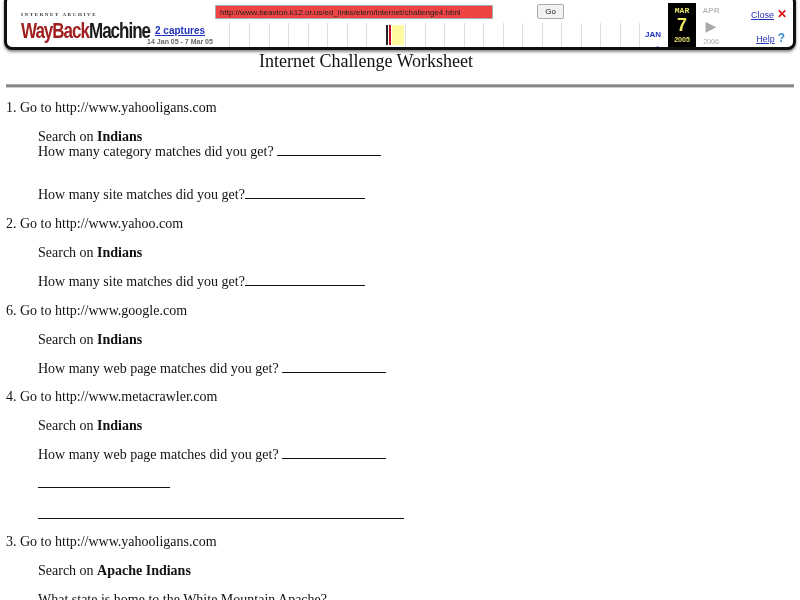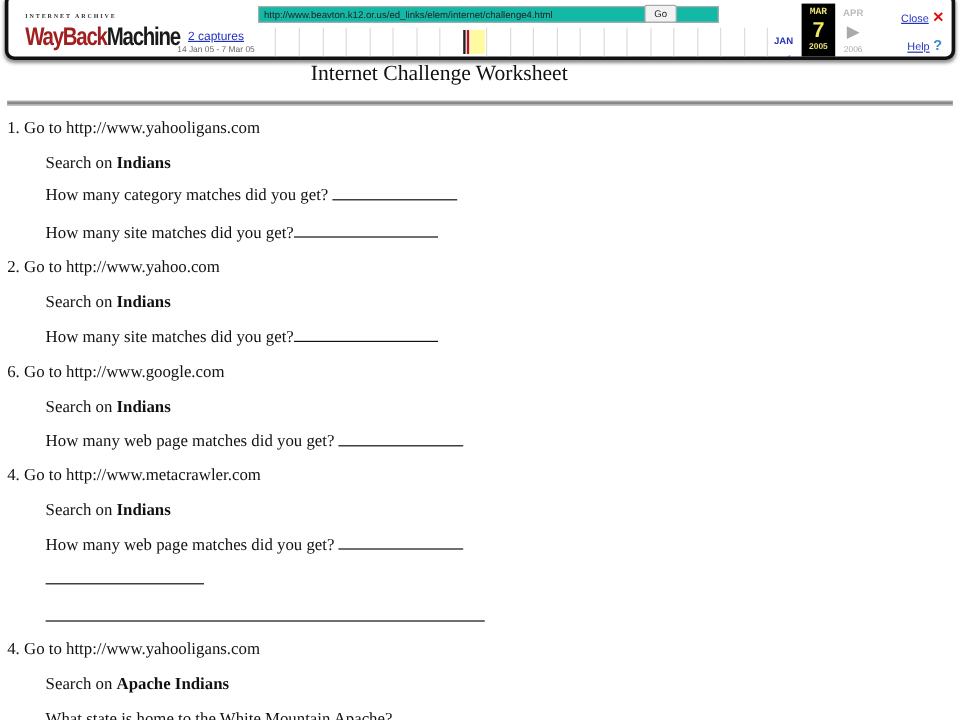--- a/index.html
+++ b/index.html
@@ -18,30 +18,30 @@
       font-family: "Liberation Serif", serif; font-size: 5px; letter-spacing: 1.6px;
       color: #333; font-weight: bold; white-space: nowrap;
     }
     .wb-logo-main {
       margin-top: 2px; font-family: "Liberation Sans", sans-serif; font-weight: bold;
       font-size: 17px; color: #a02020; letter-spacing: -1px; transform: scaleY(1.25);
       transform-origin: top left; white-space: nowrap;
     }
     .wb-logo-main .mach { color: #1a1a1a; }
 
-    .wb-captures { position: absolute; left: 128px; top: 25px; width: 90px; text-align: center; }
+    .wb-captures { position: absolute; left: 128px; top: 25px; width: 90px; text-align: center; font-weight: bold; }
     .wb-captures a {
       font-family: "Liberation Sans", sans-serif; font-size: 10px; color: #2233bb;
       text-decoration: underline; display: block;
     }
     .wb-captures .range { font-family: "Liberation Sans", sans-serif; font-size: 7px; color: #666; margin-top: 2px; }
 
     .wb-url {
-      position: absolute; left: 208px; top: 4px; width: 384px; height: 14px;
-      border: 1px solid #aaa; background: #14b8a6;
+      position: absolute; left: 208px; top: 4px; width: 278px; height: 14px;
+      border: 1px solid #aaa; background: #ef4444;
       font-family: "Liberation Sans", sans-serif; font-size: 8px; color: #222;
       padding: 1px 4px; line-height: 11px; white-space: nowrap; overflow: hidden;
     }
     .wb-go {
       position: absolute; left: 530px; top: 3px; width: 27px; height: 15px;
       border: 1px solid #aaa; background: #f2f2f2; border-radius: 2px;
       font-family: "Liberation Sans", sans-serif; font-size: 8px; color: #222;
       text-align: center; line-height: 13px;
     }
     .wb-timeline { position: absolute; left: 216px; top: 22px; width: 420px; height: 24px; }
@@ -149,32 +149,32 @@
   <div class="wb-help" style="top:34px;">
     <a>Help</a><span class="q">?</span>
   </div>
 </div>
 
 <div class="page-title">Internet Challenge Worksheet</div>
 <div class="hr"></div>
 
 <div class="line" style="left:6px; top:100px;">1. Go to http://www.yahooligans.com</div>
 <div class="line" style="left:38px; top:129px;"><span>Search on </span><b>Indians</b></div>
-<div class="line" style="left:38px; top:156px;"><span>How many category matches did you get?</span> <span class="blank" style="width:104px"></span></div>
+<div class="line" style="left:38px; top:144px;"><span>How many category matches did you get?</span> <span class="blank" style="width:104px"></span></div>
 <div class="line" style="left:38px; top:187px;"><span>How many site matches did you get?</span><span class="blank" style="width:120px"></span></div>
 
 <div class="line" style="left:6px; top:216px;">2. Go to http://www.yahoo.com</div>
 <div class="line" style="left:38px; top:245px;"><span>Search on </span><b>Indians</b></div>
 <div class="line" style="left:38px; top:274px;"><span>How many site matches did you get?</span><span class="blank" style="width:120px"></span></div>
 
 <div class="line" style="left:6px; top:303px;">6. Go to http://www.google.com</div>
 <div class="line" style="left:38px; top:332px;"><span>Search on </span><b>Indians</b></div>
 <div class="line" style="left:38px; top:361px;"><span>How many web page matches did you get?</span> <span class="blank" style="width:104px"></span></div>
 
 <div class="line" style="left:6px; top:389px;">4. Go to http://www.metacrawler.com</div>
 <div class="line" style="left:38px; top:418px;"><span>Search on </span><b>Indians</b></div>
 <div class="line" style="left:38px; top:447px;"><span>How many web page matches did you get?</span> <span class="blank" style="width:104px"></span></div>
 <div class="line" style="left:38px; top:476px;"> <span class="blank" style="width:132px"></span></div>
 <div class="line" style="left:38px; top:507px;"><span class="blank" style="width:366px"></span></div>
 
-<div class="line" style="left:6px; top:534px;">4. Go to http://www.yahooligans.com</div>
+<div class="line" style="left:6px; top:534px;">3. Go to http://www.yahooligans.com</div>
 <div class="line" style="left:38px; top:563px;"><span>Search on </span><b>Apache Indians</b></div>
 <div class="line" style="left:38px; top:592px;"><span>What state is home to the White Mountain Apache?</span></div>
 
 </body></html>

